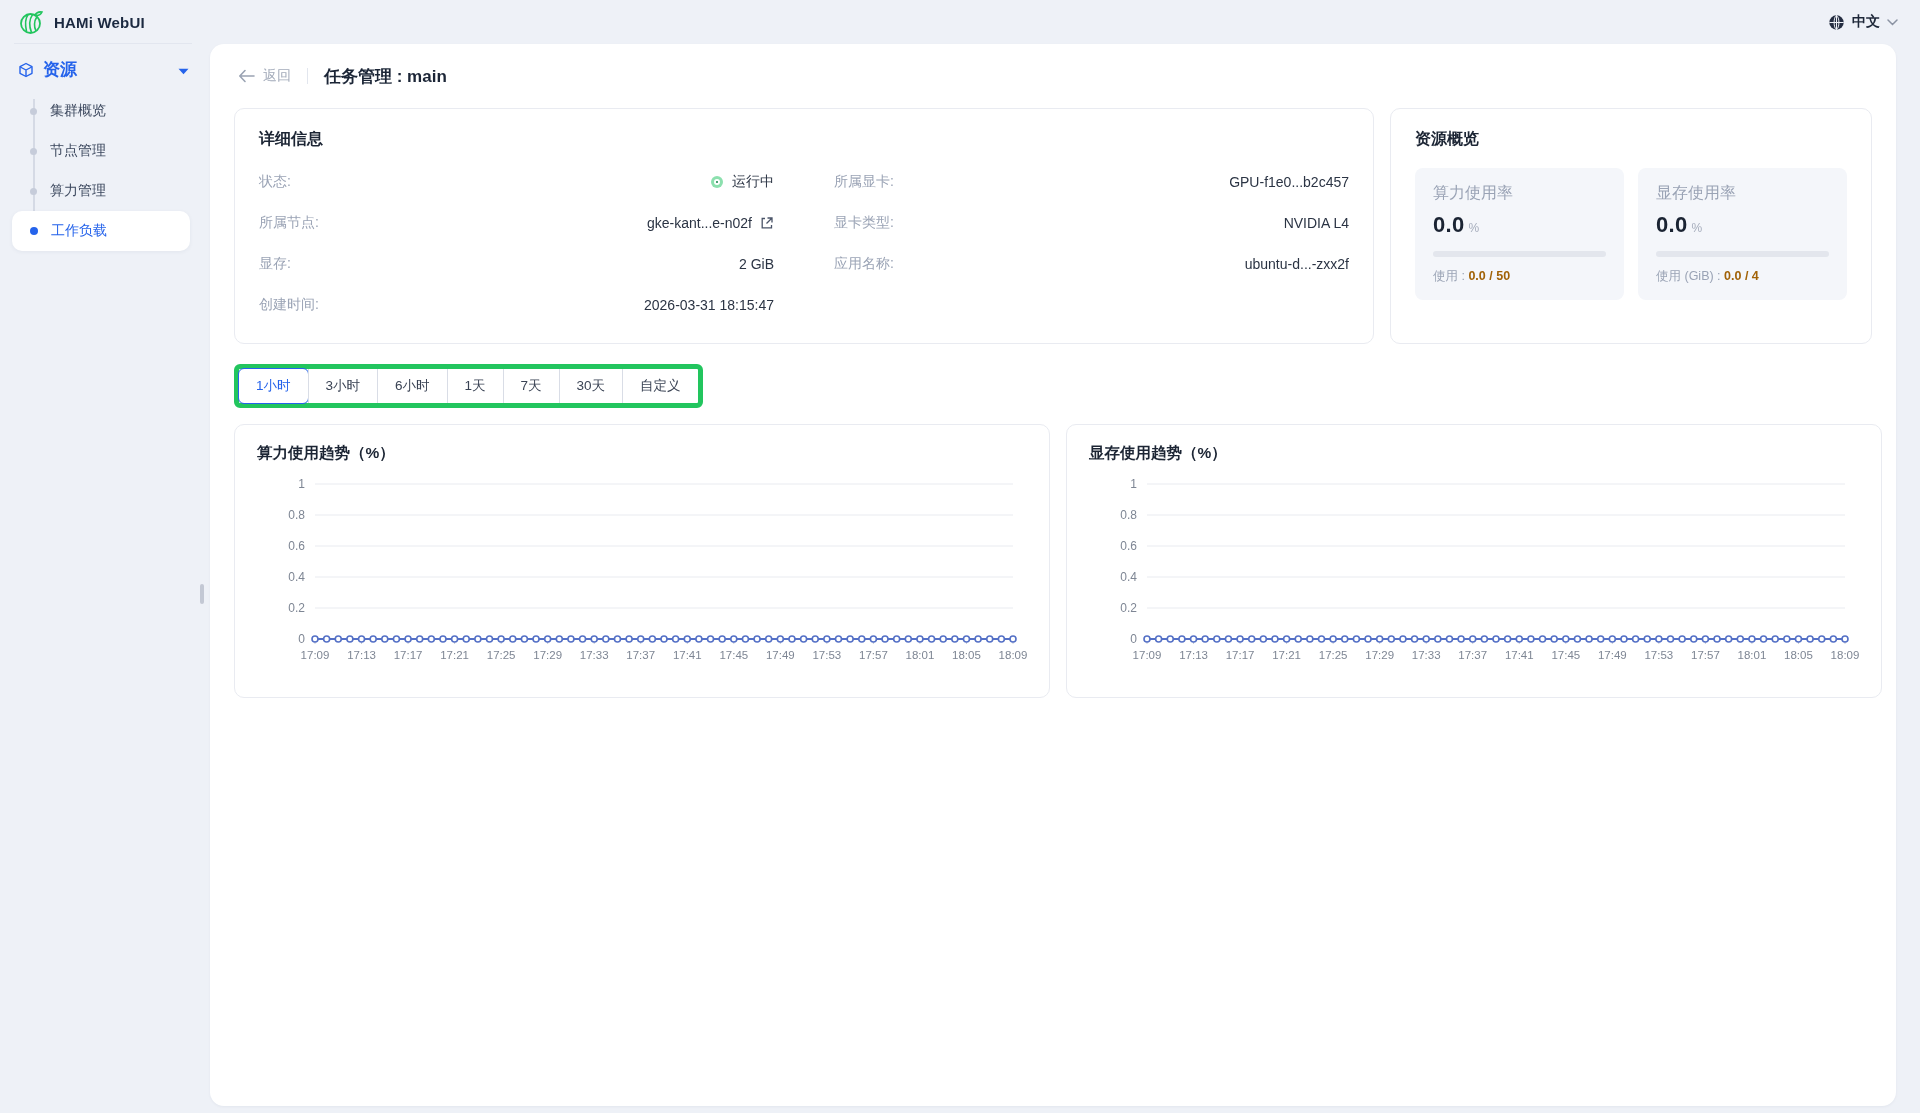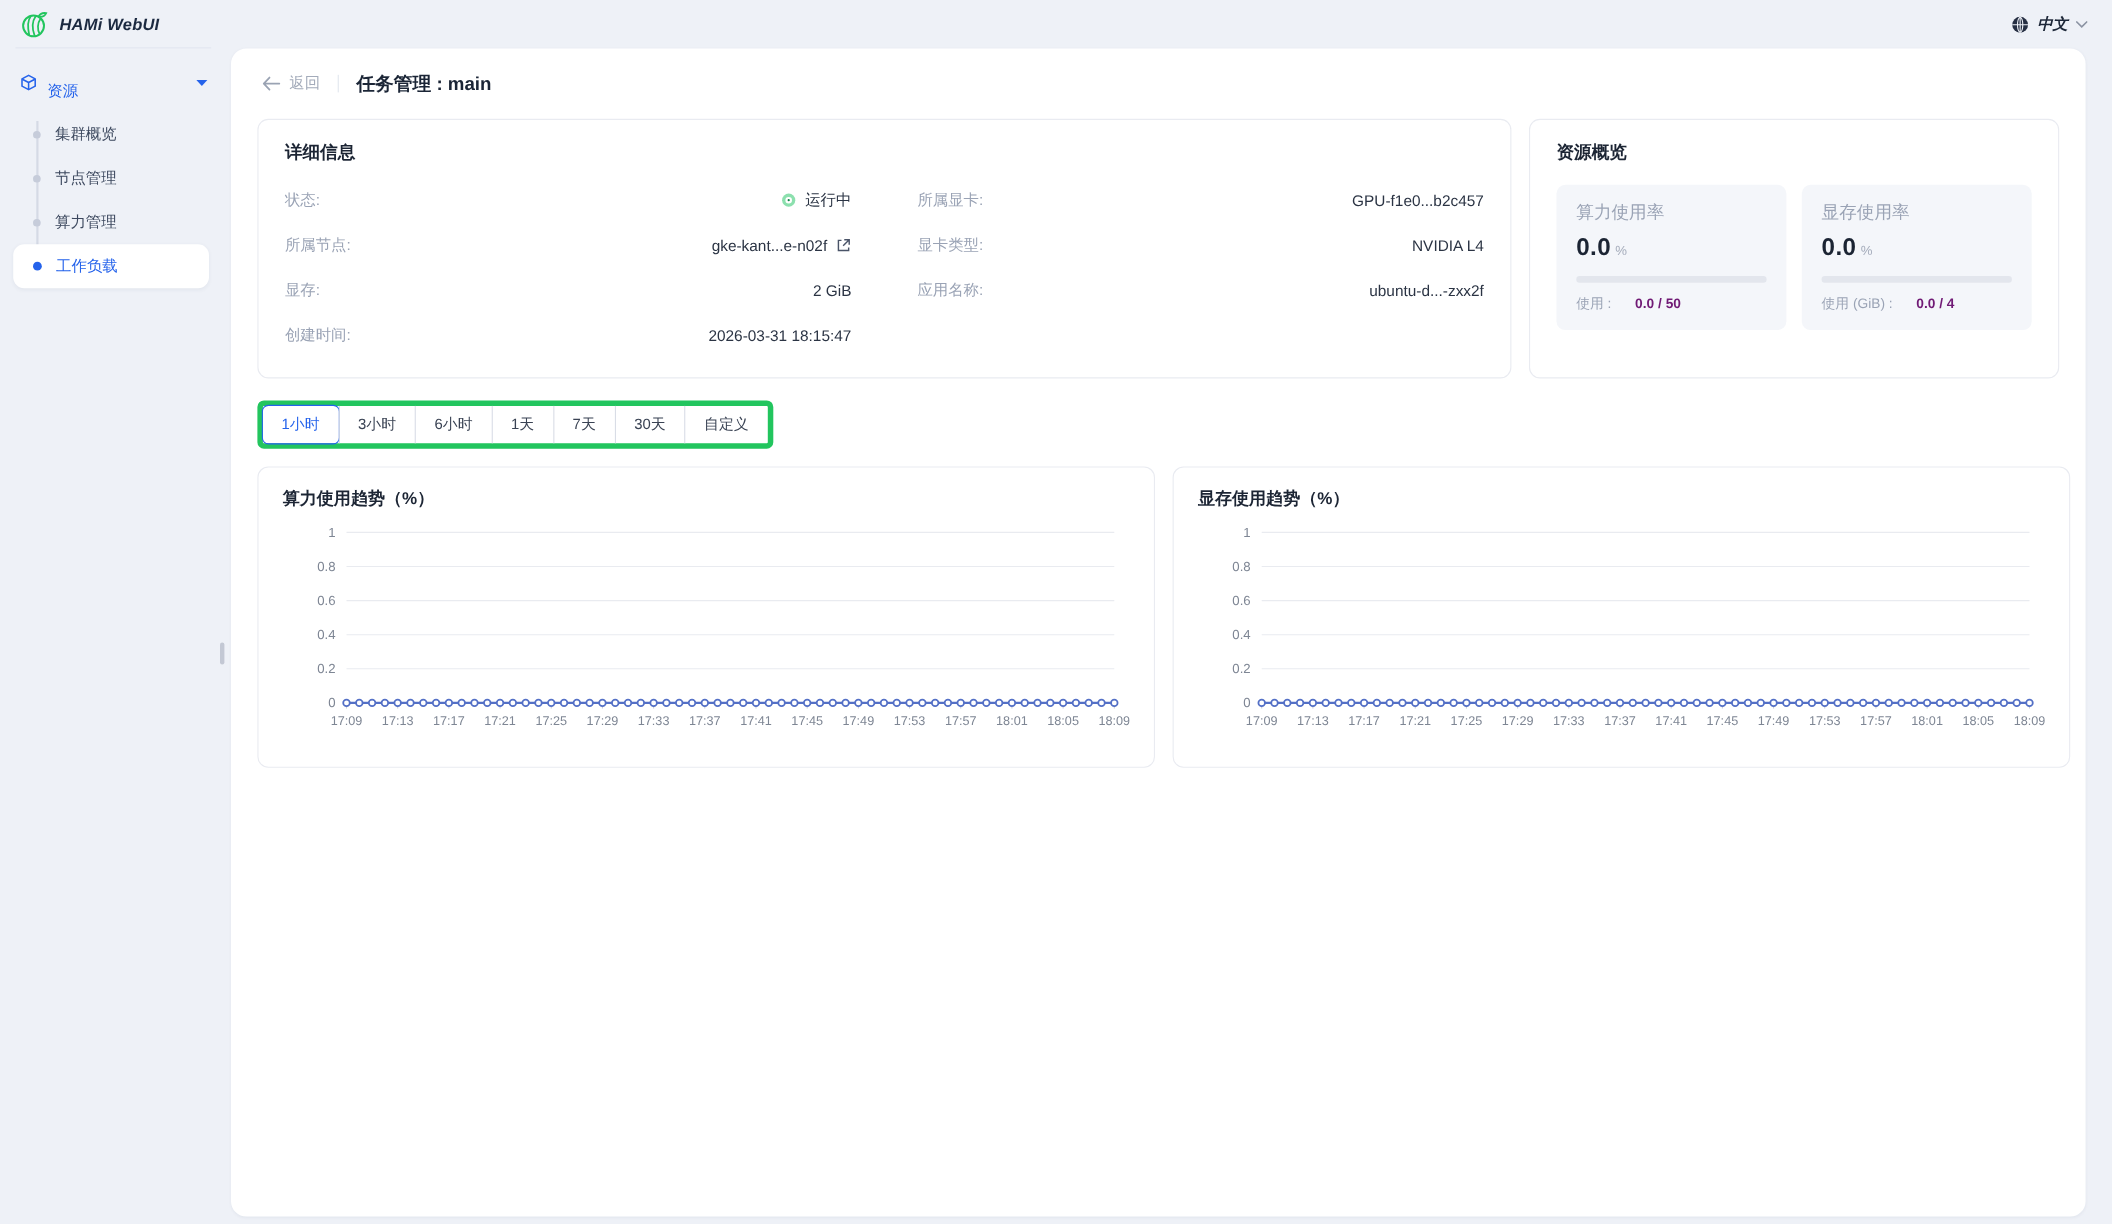--- a/index.html
+++ b/index.html
@@ -4,31 +4,31 @@
 <style>
   * { margin:0; padding:0; box-sizing:border-box; }
   html,body { width:1920px; height:1113px; }
   body {
     position:relative; overflow:hidden;
     background:#eef1f7;
     font-family:"Liberation Sans","DejaVu Sans",sans-serif;
     color:#2b3444;
   }
   
-  .topbar { position:absolute; left:0; top:0; width:1920px; height:44px;font-style:italic; }
+  .topbar { position:absolute; left:0; top:0; width:1920px; height:44px; }
   .brand { position:absolute; left:18px; top:0; height:44px; display:flex; align-items:center; gap:9px; }
   .brand-title { font-size:15px; font-weight:700; color:#1b2940; letter-spacing:.2px; }
   .brand-divider { position:absolute; left:14px; top:43px; width:178px; height:1px; background:#e2e6ef; }
   .lang { position:absolute; right:22px; top:0; height:44px; display:flex; align-items:center; gap:7px; cursor:pointer;text-align:right; }
   .lang-label { font-size:14px; font-weight:600; color:#1d2738; }
 
   
   .sidebar { position:absolute; left:0; top:44px; width:205px; height:1069px; }
   .group-row { display:flex; align-items:center; gap:9px; margin:14px 16px 10px 18px; cursor:pointer; }
-  .group-label { font-size:14px; font-weight:400; color:#2563eb;margin-top:16px; }
+  .group-label { font-size:17px; font-weight:700; color:#2563eb; }
   .group-caret { margin-left:auto; }
   .side-list { list-style:none; position:relative; }
   .side-line { position:absolute; left:33px; top:8px; width:2px; background:#d5dae5; z-index:1; }
   .side-item { position:relative; z-index:2; height:40px; margin:0 15px 0 12px; display:flex; align-items:center; padding-left:18px; border-radius:10px; cursor:pointer; }
   .side-item .dot { width:7px; height:7px; border-radius:50%; background:#c6ccda; flex:0 0 auto; }
   .side-item .lbl { margin-left:13px; font-size:14px; color:#3c485e; }
   .side-item.active { background:#ffffff; box-shadow:0 1px 4px rgba(30,50,90,.06); }
   .side-item.active .dot { background:#2563eb; width:8px; height:8px; }
   .side-item.active .lbl { color:#2563eb; }
   .resize-handle { position:absolute; left:200px; top:540px; width:4px; height:20px; border-radius:2px; background:#c3c8d4; cursor:col-resize; }
@@ -56,21 +56,21 @@
 
   .ov-grid { margin-top:18px; display:grid; grid-template-columns:1fr 1fr; gap:14px; }
   .ov-card { background:#f4f6fa; border-radius:8px; padding:15px 18px; }
   .ov-label { font-size:16px; color:#9aa3b5;font-family:Liberation Serif, serif; }
   .ov-value-row { margin-top:8px; display:flex; align-items:baseline; }
   .ov-value { font-size:22px; font-weight:800; color:#1b2433; letter-spacing:.3px; }
   .ov-unit { font-size:12px; color:#a6adbc; margin-left:4px; }
   .ov-progress { margin-top:13px; height:6px; border-radius:3px; background:#e3e6ed; overflow:hidden; }
   .ov-progress .fill { height:100%; background:#2563eb; border-radius:3px; }
   .ov-usage { margin-top:11px; font-size:12.5px; color:#9aa3b5; }
-  .ov-usage b { color:#701a75; font-weight:700; margin-left:18px; }
+  .ov-usage b { color:#a16207; font-weight:700; margin-left:0; }
 
   
   .time-tabs { margin-top:20px; display:inline-flex; position:relative; border:5px solid #22c55e; border-radius:6px; background:#fff; }
   .time-tab { position:relative; padding:0 17px; height:34px; line-height:33px; font-size:13.5px; color:#3a4354; cursor:pointer; border-left:1px solid #d9dde6; white-space:nowrap; }
   .time-tab:first-child { border-left:none; }
   .time-tab.active { color:#2563eb; }
   .time-tab.active::after { content:""; position:absolute; inset:-1px; border:1px solid #2563eb; border-radius:6px; }
 
   
   .charts-row { margin-top:16px; display:flex; gap:16px; }

